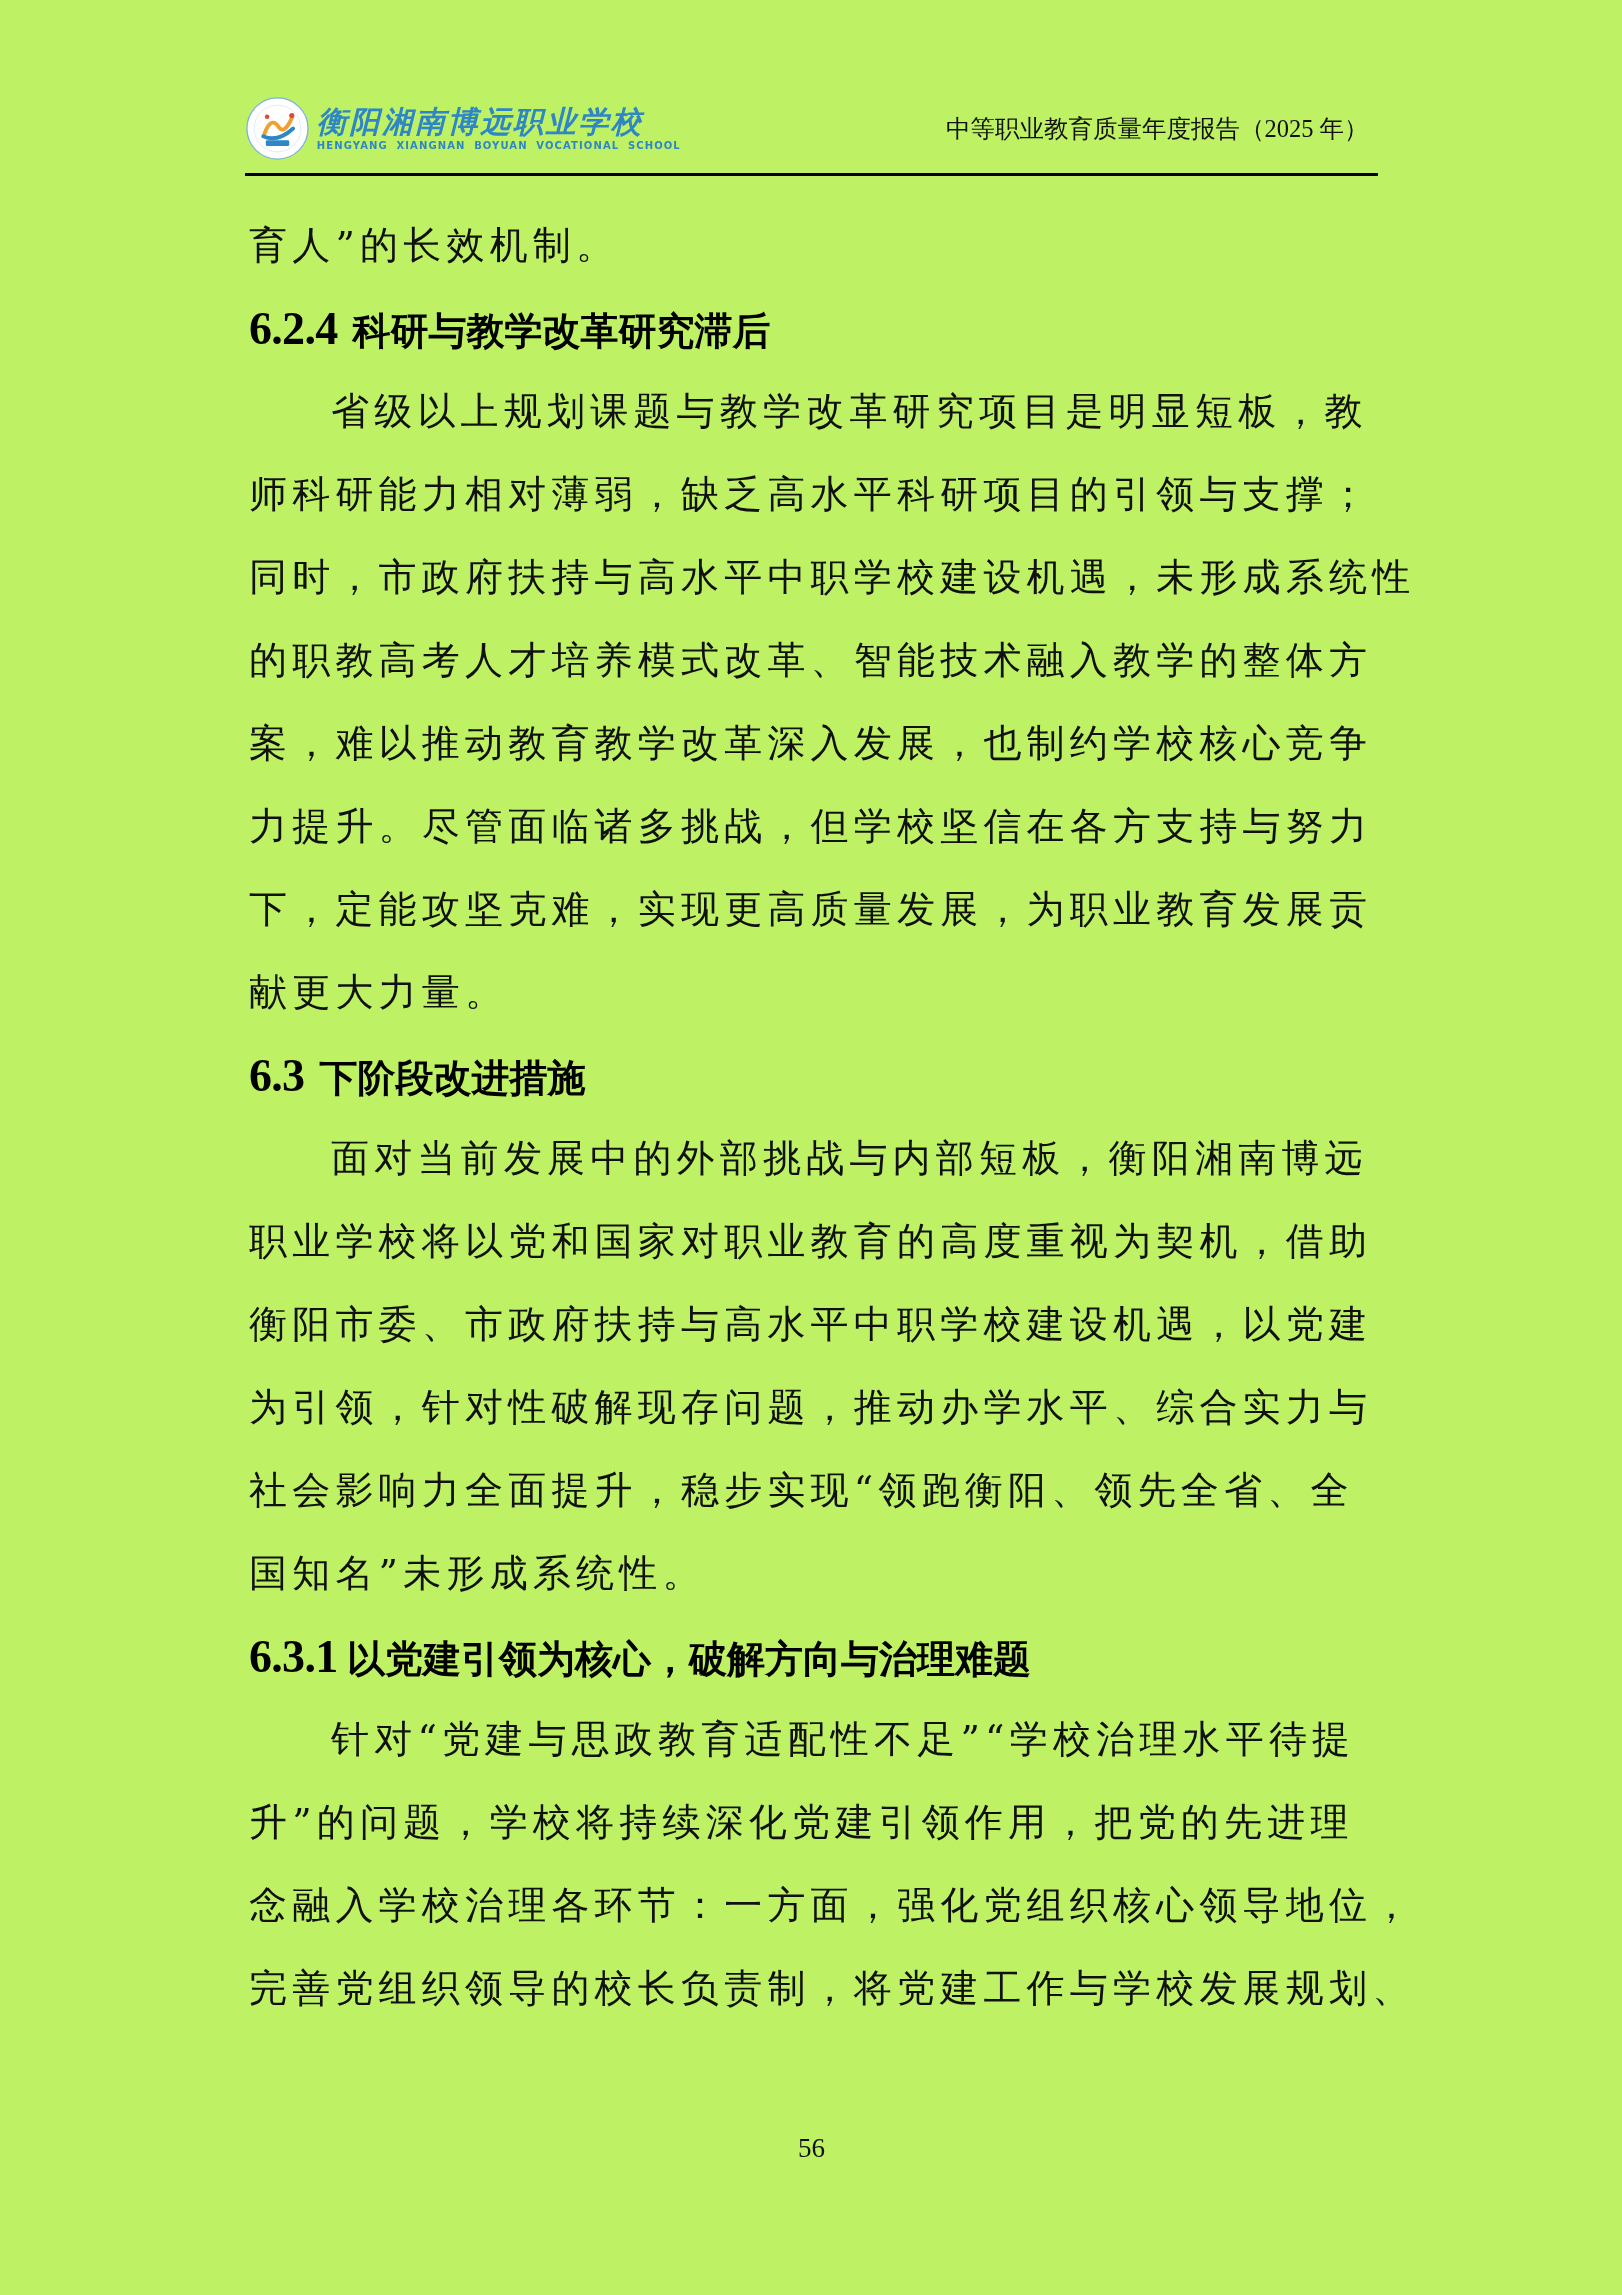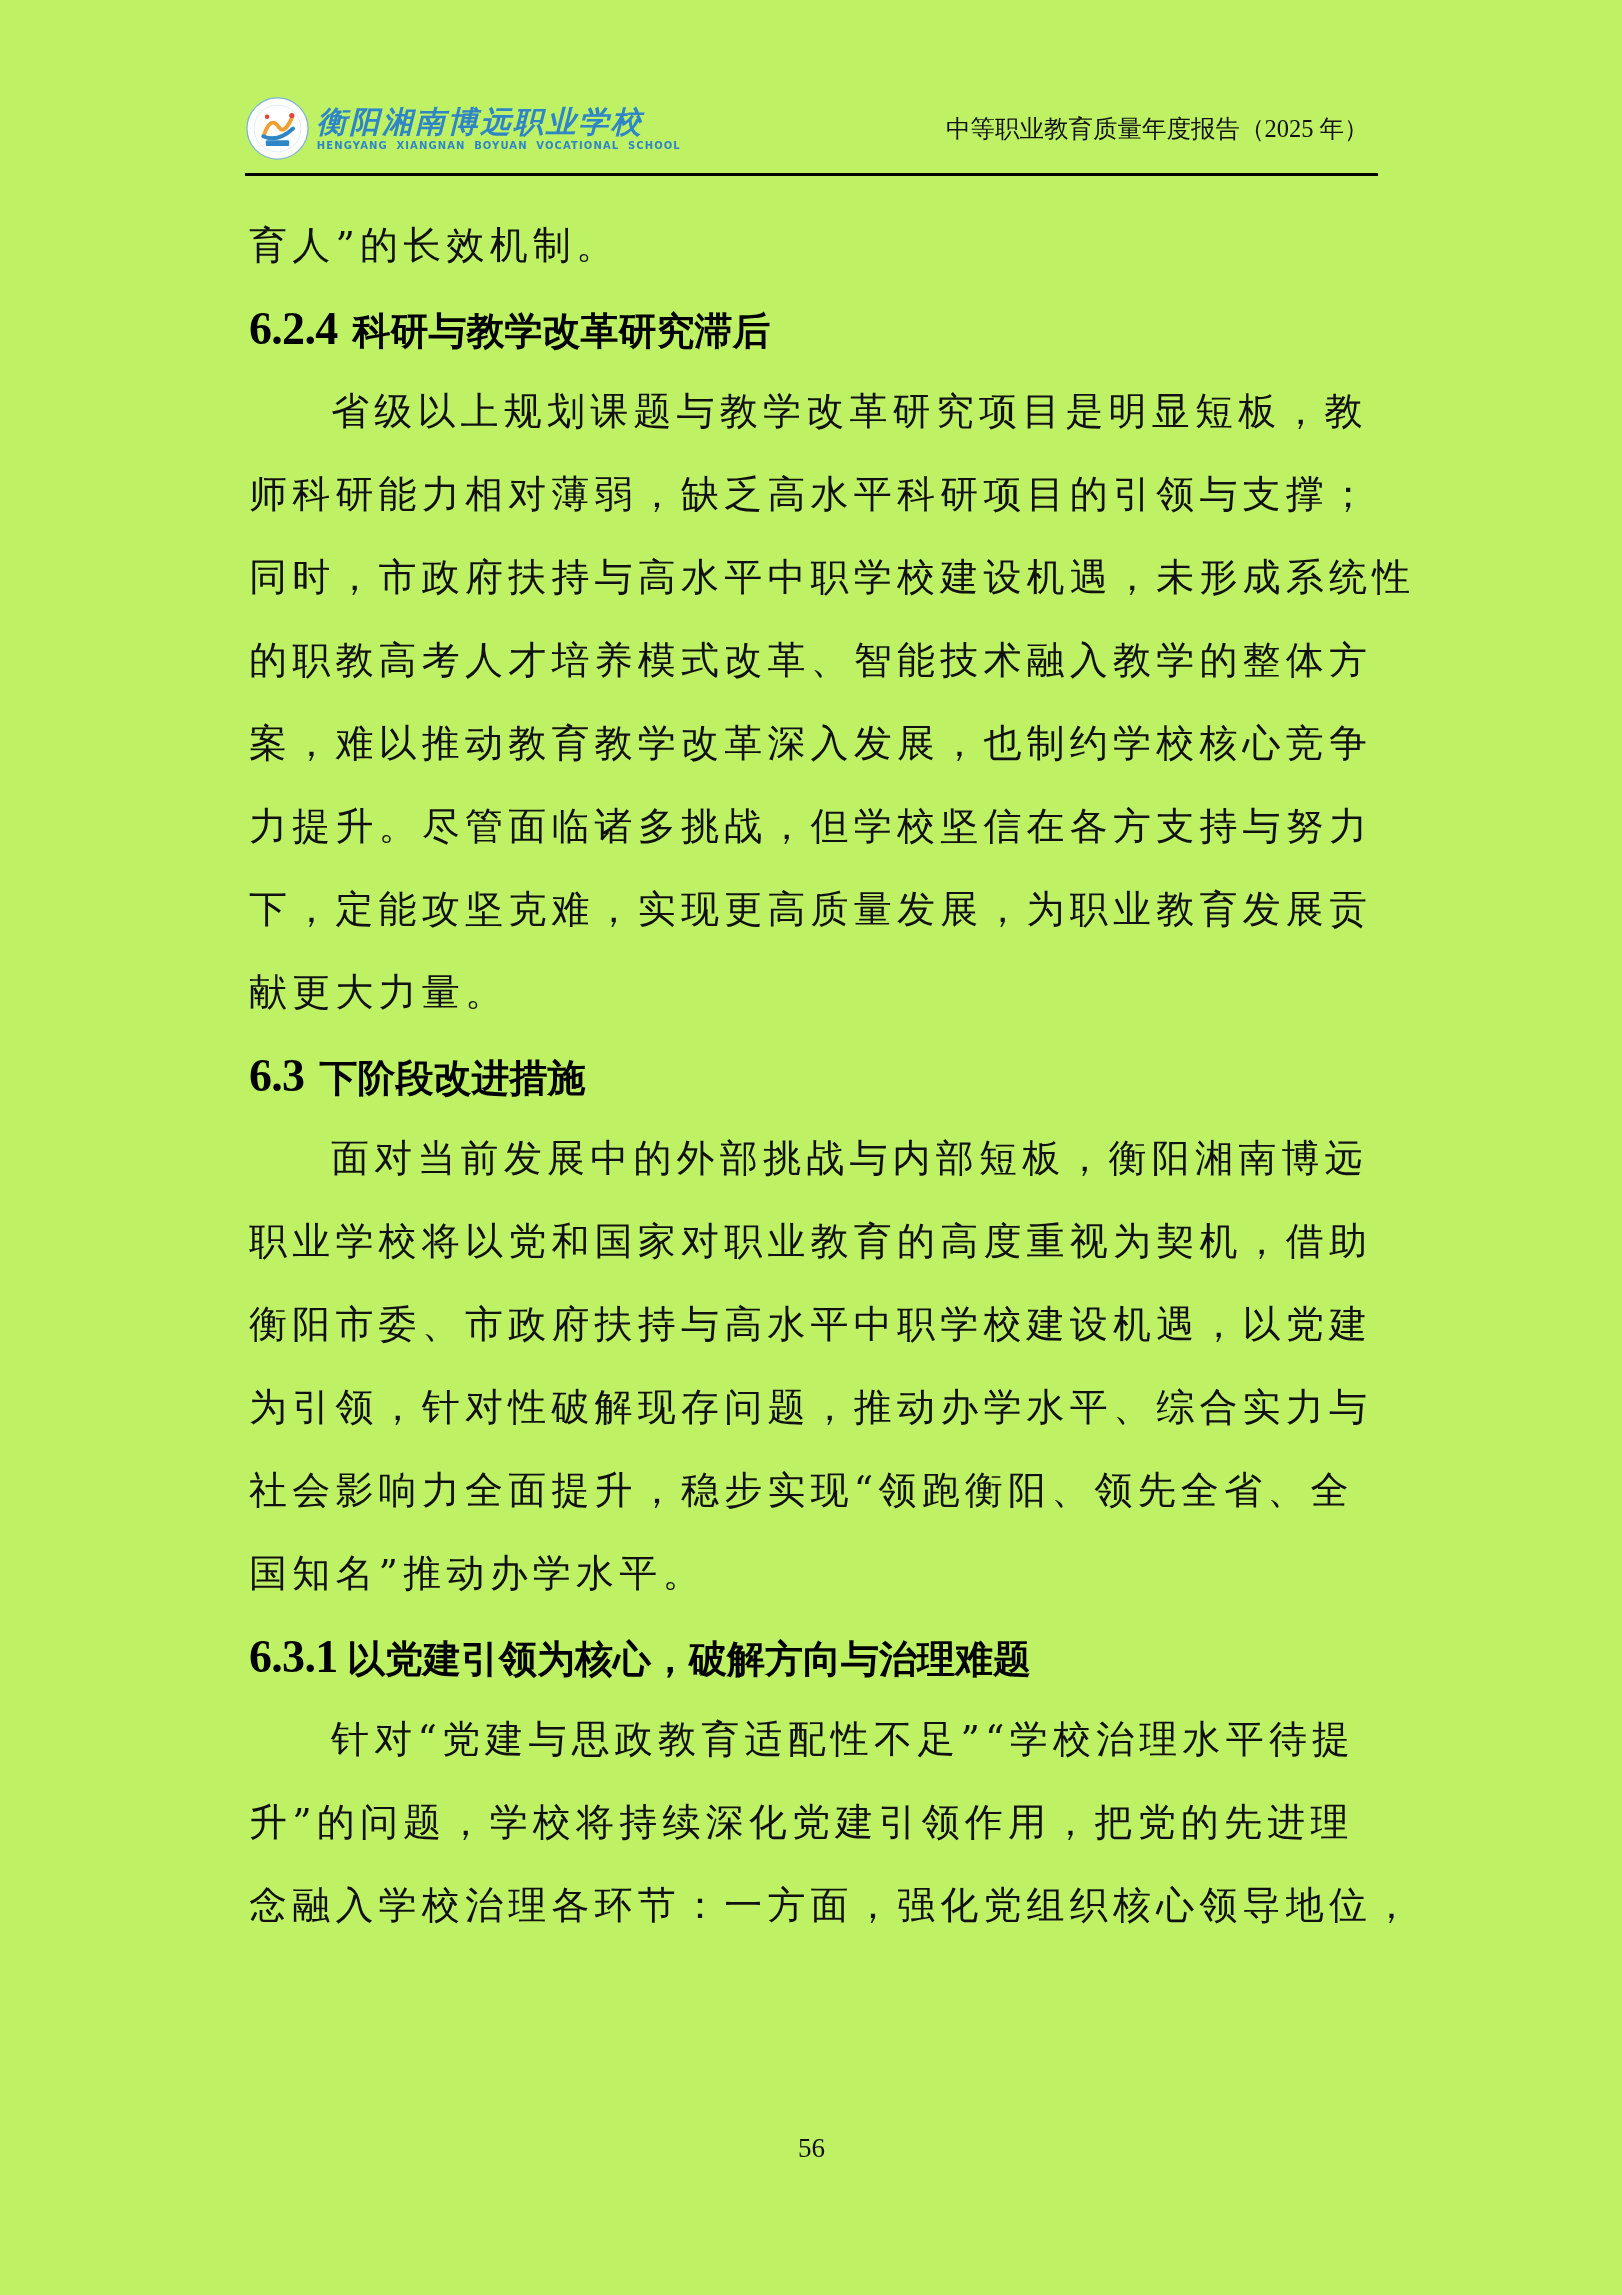--- a/index.html
+++ b/index.html
@@ -72,29 +72,30 @@
     <div class="heading">
       <span class="num">6.3</span><span>下阶段改进措施</span>
     </div>
 
     <div>
       <div class="line indent">面对当前发展中的外部挑战与内部短板，衡阳湘南博远</div>
       <div class="line">职业学校将以党和国家对职业教育的高度重视为契机，借助</div>
       <div class="line">衡阳市委、市政府扶持与高水平中职学校建设机遇，以党建</div>
       <div class="line">为引领，针对性破解现存问题，推动办学水平、综合实力与</div>
       <div class="line">社会影响力全面提升，稳步实现“领跑衡阳、领先全省、全</div>
-      <div class="line">国知名”推动办学水平。</div>
+      <div class="line">国知名”未形成系统性。</div>
     </div>
 
     <div class="heading">
       <span class="num tight">6.3.1</span><span>以党建引领为核心，破解方向与治理难题</span>
     </div>
 
     <div>
       <div class="line indent">针对“党建与思政教育适配性不足”“学校治理水平待提</div>
       <div class="line">升”的问题，学校将持续深化党建引领作用，把党的先进理</div>
       <div class="line">念融入学校治理各环节：一方面，强化党组织核心领导地位，</div>
+      <div class="line">完善党组织领导的校长负责制，将党建工作与学校发展规划、</div>
     </div>
   </div>
 
   <div class="page-number">56</div>
 </div>
 
 
 </body></html>

